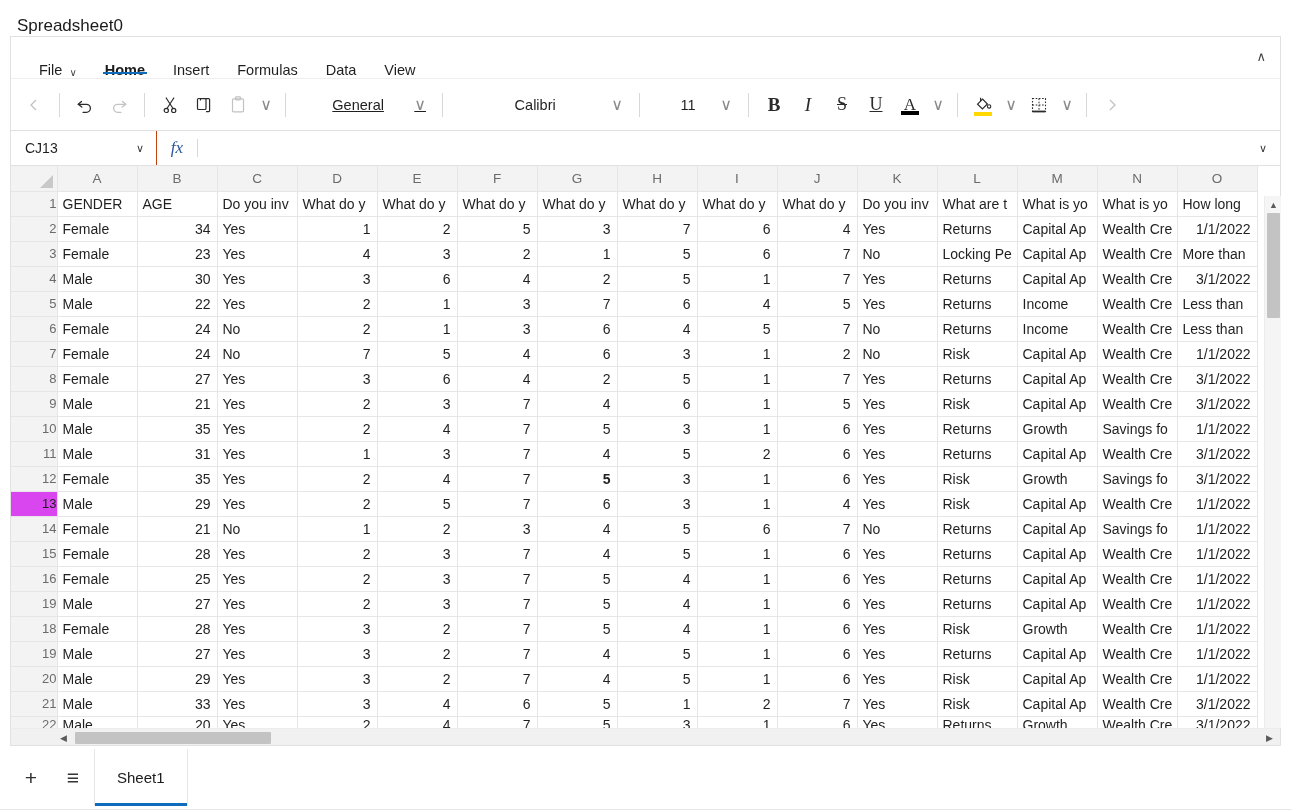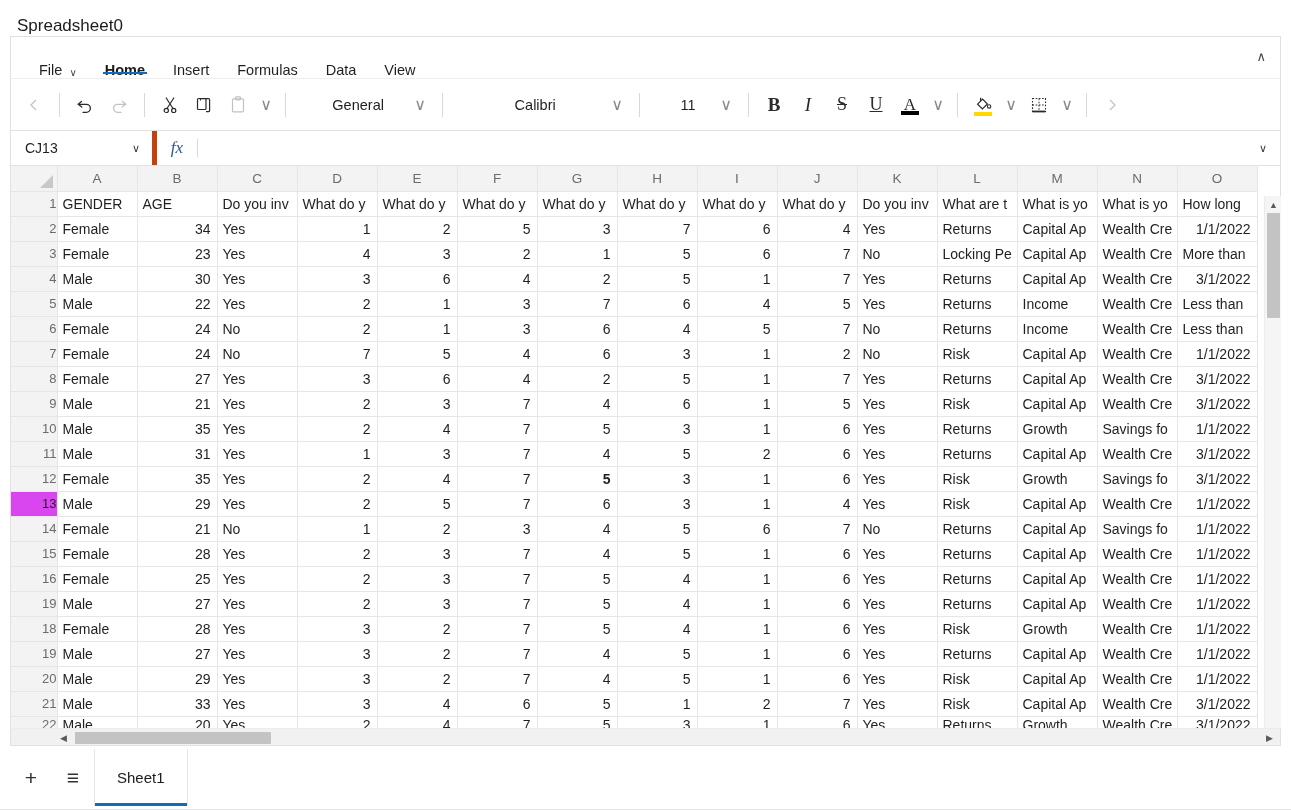--- a/index.html
+++ b/index.html
@@ -74,41 +74,41 @@
     width: 1px; height: 24px; background: #d8d8d8;
     margin: 0 8px; flex: 0 0 auto;
   }
   .tb-combo {
     height: 32px; display: flex; align-items: center;
     justify-content: space-between;
     color: #1f1f1f; font-size: 14.5px;
     padding: 0 8px; flex: 0 0 auto;
   }
   .tb-combo .lbl { flex: 1; text-align: center; }
-  .combo-number { width: 140px; }
+  .combo-number { width: 140px; text-decoration: underline; }
   .combo-font   { width: 180px; }
   .combo-size   { width: 92px; }
   .caret-btn { width: 22px; display:flex; align-items:center; justify-content:center;
                font-size: 11px; color:#3a3a3a; flex:0 0 auto; }
   .chev { font-size: 16px; color:#8a8a8a; }
 
   
   .formula-shell {
     position: absolute; left: 10px; top: 130px;
     width: 1271px; height: 36px;
     border: 1px solid #e1e1e1;
     background: #ffffff;
     display: flex; align-items: center;
   }
   .namebox {
     width: 146px; height: 100%;
     display: flex; align-items: center;
     padding-left: 14px;
     font-size: 14px; color: #1f1f1f;
-    border-right: 5px solid #c2410c;
+    border-right: 1px solid #c2410c;
     justify-content: space-between; padding-right: 12px;
   }
   .namebox .caret { font-size: 11px; color:#3a3a3a; }
   .fx-area { display:flex; align-items:center; flex:1; height:100%; }
   .fx-icon {
     width: 40px; text-align:center;
     font-style: italic; font-family: "Liberation Serif", serif;
     font-size: 17px; color: #2b579a;
   }
   .fx-divider { width:1px; height:18px; background:#d8d8d8; }

